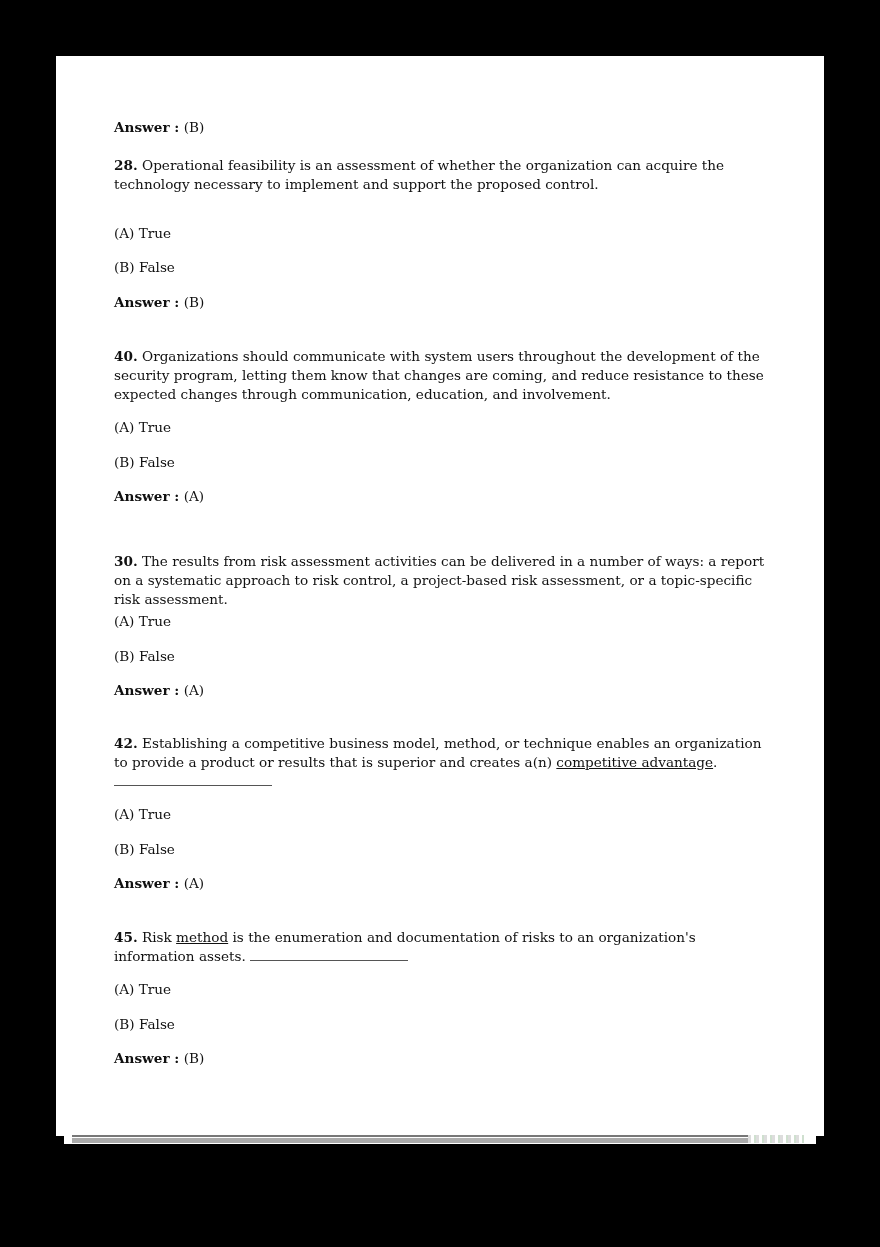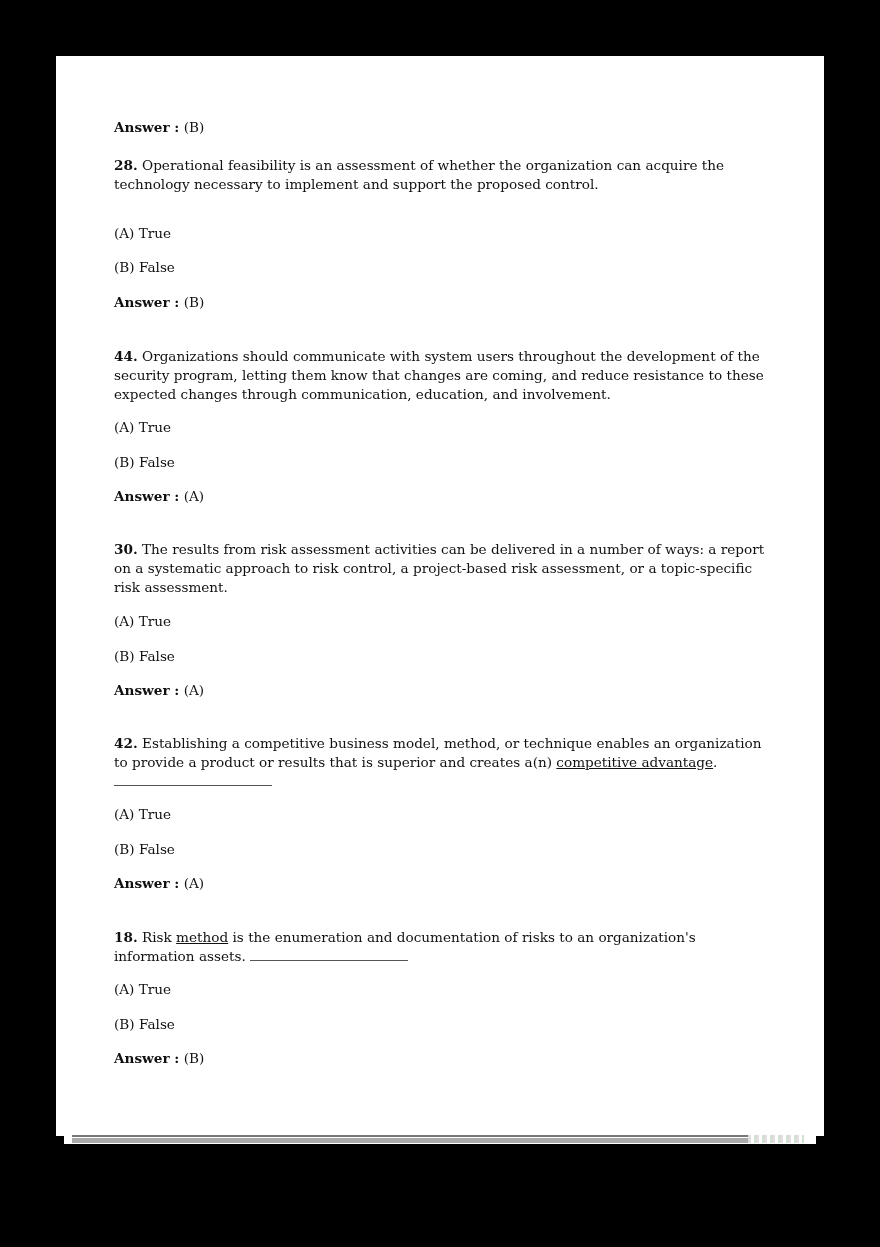--- a/index.html
+++ b/index.html
@@ -40,31 +40,31 @@
       <span>Operational feasibility is an assessment of whether the organization can acquire the technology necessary to implement and support the proposed control.</span>
     </div>
     <div class="blk" style="top:168px">(A) True</div>
     <div class="blk" style="top:202px">(B) False</div>
     <div class="blk" style="top:237px">
       <span class="b">Answer :</span>
       <span>(B)</span>
     </div>
 
     <div class="blk" style="top:291px">
-      <span class="b">44.</span>
+      <span class="b">40.</span>
       <span>Organizations should communicate with system users throughout the development of the security program, letting them know that changes are coming, and reduce resistance to these expected changes through communication, education, and involvement.</span>
     </div>
     <div class="blk" style="top:362px">(A) True</div>
     <div class="blk" style="top:397px">(B) False</div>
     <div class="blk" style="top:431px">
       <span class="b">Answer :</span>
       <span>(A)</span>
     </div>
 
-    <div class="blk" style="top:484px">
+    <div class="blk" style="top:496px">
       <span class="b">30.</span>
       <span>The results from risk assessment activities can be delivered in a number of ways: a report on a systematic approach to risk control, a project-based risk assessment, or a topic-specific risk assessment.</span>
     </div>
     <div class="blk" style="top:556px">(A) True</div>
     <div class="blk" style="top:591px">(B) False</div>
     <div class="blk" style="top:625px">
       <span class="b">Answer :</span>
       <span>(A)</span>
     </div>
 
@@ -75,21 +75,21 @@
       <span class="blank"></span>
     </div>
     <div class="blk" style="top:749px">(A) True</div>
     <div class="blk" style="top:784px">(B) False</div>
     <div class="blk" style="top:818px">
       <span class="b">Answer :</span>
       <span>(A)</span>
     </div>
 
     <div class="blk" style="top:872px">
-      <span class="b">18.</span>
+      <span class="b">45.</span>
       <span>Risk</span>
       <span class="ul">method</span>
       <span>is the enumeration and documentation of risks to an organization's information assets.</span>
       <span class="blank"></span>
     </div>
     <div class="blk" style="top:924px">(A) True</div>
     <div class="blk" style="top:959px">(B) False</div>
     <div class="blk" style="top:993px">
       <span class="b">Answer :</span>
       <span>(B)</span>

